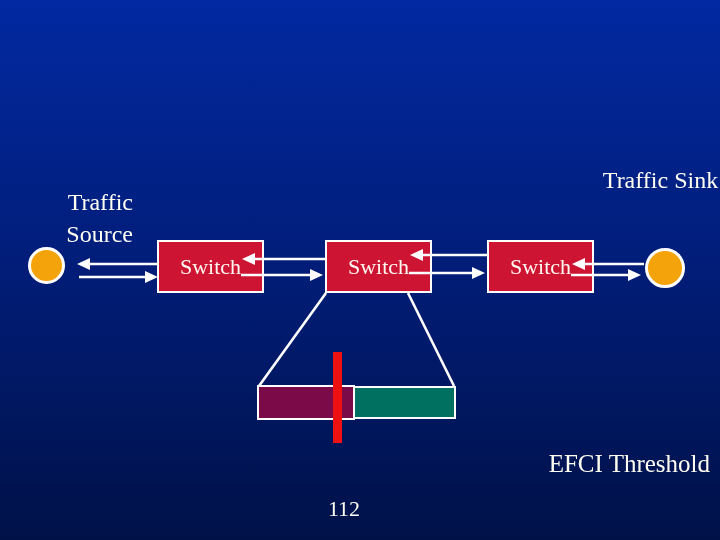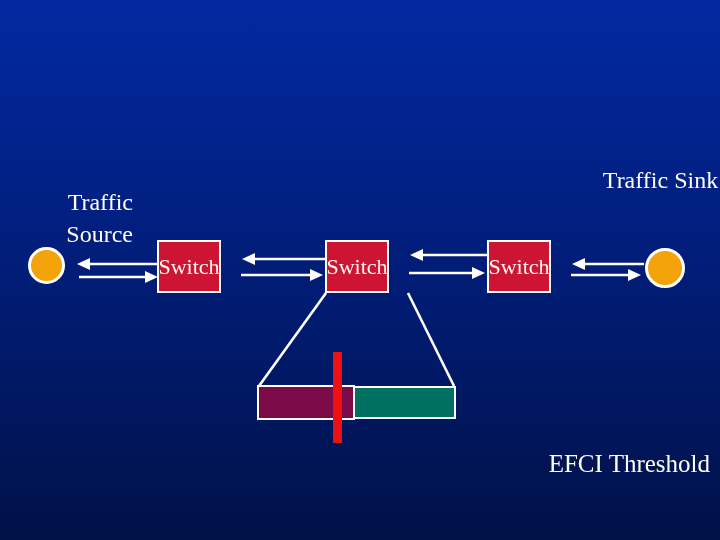--- a/index.html
+++ b/index.html
@@ -21,21 +21,21 @@
     letter-spacing: 0px;
     margin: 0;
   }
   .endpoint-label {
     color: #FFFFF2; font-size: 24px; line-height: 32px;
   }
   .source-label { left: 13px; top: 170px; width: 120px; text-align: right; margin-top: 16px; }
   .sink-label   { left: 598px; top: 164px; width: 125px; text-align: center; }
   .switch-box {
     box-sizing: border-box;
-    width: 64px; height: 53px; top: 240px;
+    width: 107px; height: 53px; top: 240px;
     background: #CE1433;
     border: 2px solid #FFFFFF;
     color: #FFF8F0; font-size: 22px;
     display: flex; align-items: center; justify-content: center;
   }
   .switch-1 { left: 157px; }
   .switch-2 { left: 325px; }
   .switch-3 { left: 487px; }
   .endpoint-circle {
     box-sizing: border-box;
@@ -128,14 +128,15 @@
       <line class="wline" x1="326" y1="293" x2="259" y2="386"></line>
       <line class="wline" x1="408" y1="293" x2="454" y2="386"></line>
     </g>
   </svg>
 
   <div class="abs buffer-region buffer-low"></div>
   <div class="abs buffer-region buffer-high"></div>
   <div class="abs threshold-line"></div>
 
   <div class="abs threshold-label">EFCI Threshold</div>
+  <div class="abs page-number">112</div>
 
 </div>
 
 </body></html>

